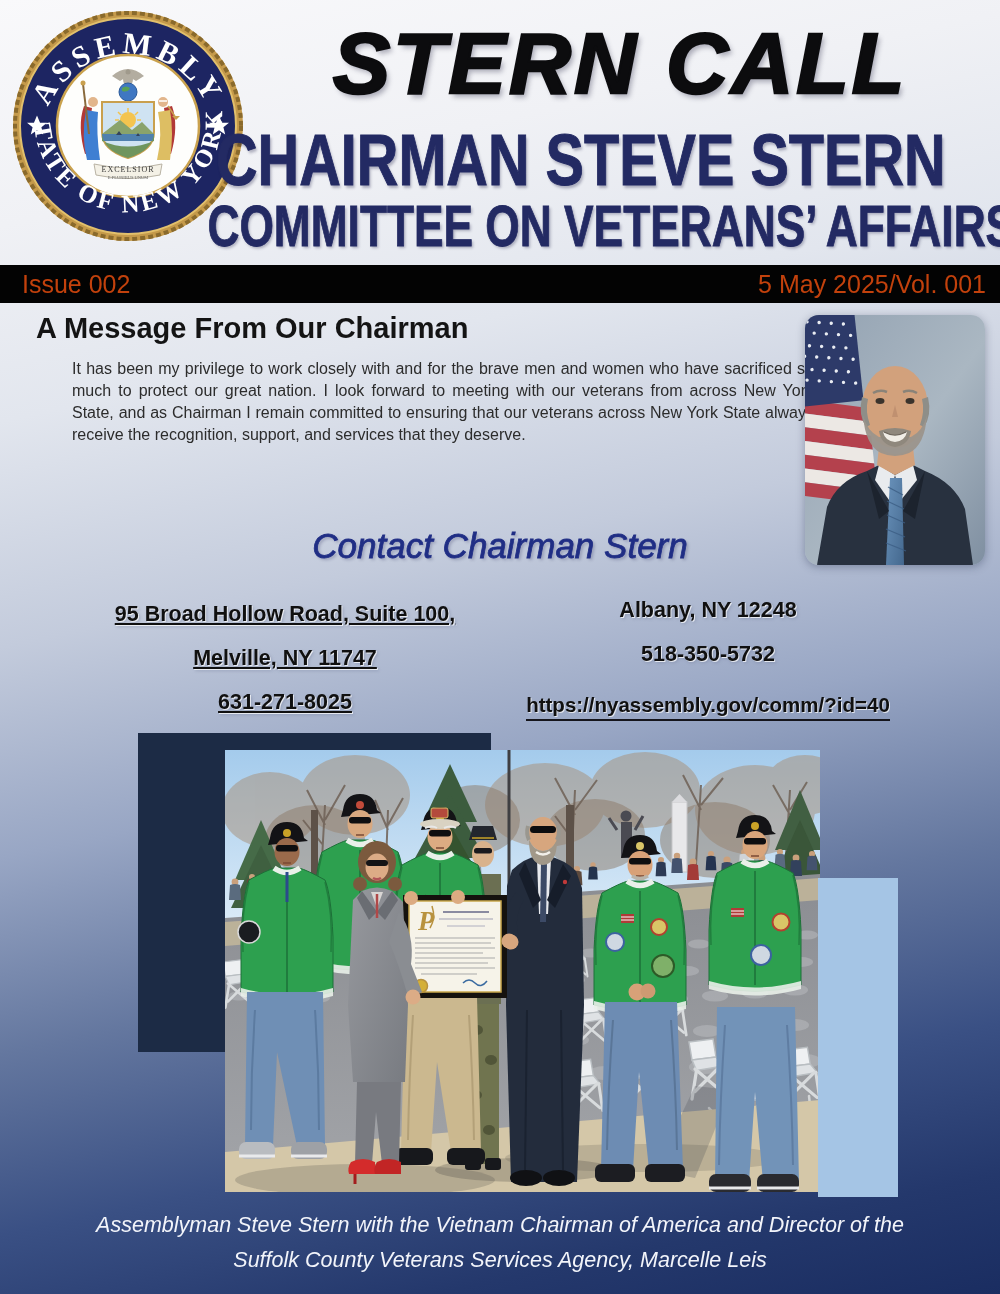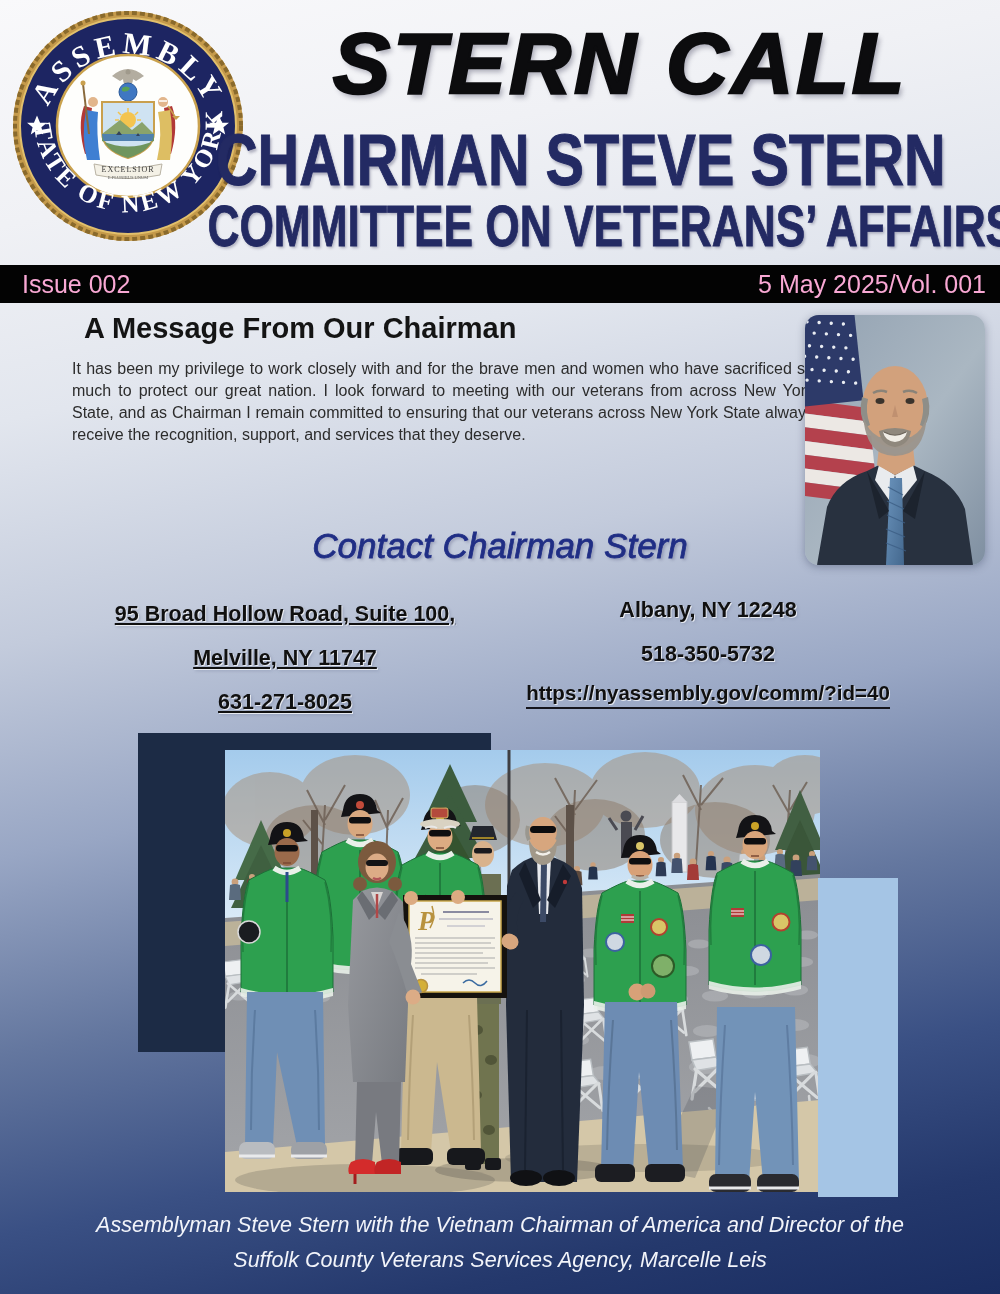--- a/index.html
+++ b/index.html
@@ -17,40 +17,40 @@
     text-shadow:3px 4px 5px rgba(40,40,70,.35);}
   .subtitle1{left:130px;width:860px;top:124px;text-align:center;white-space:nowrap;
     font-size:72px;font-weight:bold;line-height:1;color:#232a63;-webkit-text-stroke:1px #232a63;
     transform:scale(.80,1);transform-origin:center top;
     text-shadow:2px 3px 3px rgba(30,30,70,.3);}
   .subtitle2{left:130px;width:860px;top:198px;text-align:center;white-space:nowrap;
     font-size:54px;font-weight:bold;line-height:1;color:#232a63;-webkit-text-stroke:.8px #232a63;
     transform:scale(.82,1.05);transform-origin:center top;
     text-shadow:2px 2px 3px rgba(30,30,70,.3);}
   
-  .issuebar{left:0;top:265px;width:1000px;height:38px;background:#030303;color:#f9a8d4;
+  .issuebar{left:0;top:265px;width:1000px;height:38px;background:#030303;color:#c2410c;
     display:flex;justify-content:space-between;align-items:center;
     padding:0 14px 0 22px;box-sizing:border-box;font-size:25px;}
   
-  .msg-head{left:36px;top:312px;font-size:29px;font-weight:bold;color:#141414;margin-left:48px;}
+  .msg-head{left:36px;top:312px;font-size:29px;font-weight:bold;color:#141414;}
   .msg-body{left:36px;top:358px;width:742px;font-size:16px;line-height:1.37;
     color:#2c2c2c;text-align:justify;margin-left:36px;}
   
   .portrait{left:805px;top:315px;width:180px;height:250px;border-radius:14px;overflow:hidden;
     box-shadow:0 2px 8px rgba(30,40,70,.35);}
   
   .contact-head{left:0;width:1000px;top:526px;text-align:center;
     font-size:35px;font-weight:normal;font-style:italic;color:#202e85;-webkit-text-stroke:.8px #202e85;
     text-shadow:2px 2px 3px rgba(20,20,70,.25);}
   .ccol{text-align:center;font-weight:bold;color:#101010;font-size:21.5px;
     text-shadow:1px 1px 0 rgba(255,255,255,.75),2px 2px 3px rgba(110,120,150,.4);}
   .ccol .cline{height:44px;line-height:44px;white-space:nowrap;}
   .ccol-left{left:60px;width:450px;top:592px;text-decoration:underline;}
   .ccol-right{left:488px;width:440px;top:588px;}
-  .weblink{display:inline-block;margin-top:5px;font-size:20.5px;font-weight:bold;color:#101010;
+  .weblink{display:inline-block;margin-top:17px;font-size:20.5px;font-weight:bold;color:#101010;
     border-bottom:2.5px solid #15151c;padding-bottom:1px;line-height:1.2;cursor:pointer;
     text-shadow:1px 1px 0 rgba(255,255,255,.7);}
   
   .rect-navy{left:138px;top:733px;width:353px;height:319px;background:#1c2b45;}
   .rect-blue{left:818px;top:878px;width:80px;height:319px;background:#a5c5e5;}
   .groupphoto{left:225px;top:750px;width:595px;height:442px;overflow:hidden;}
   
   .caption{left:50px;width:900px;top:1208px;text-align:center;font-style:italic;
     font-size:21.5px;line-height:1.62;color:#f2f4fa;}
 </style>

